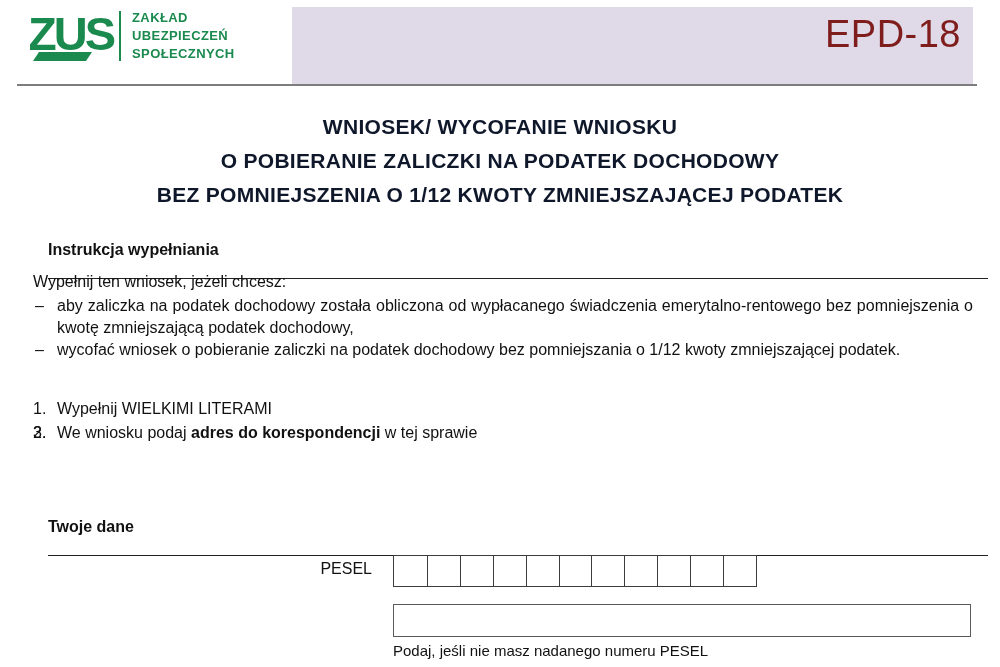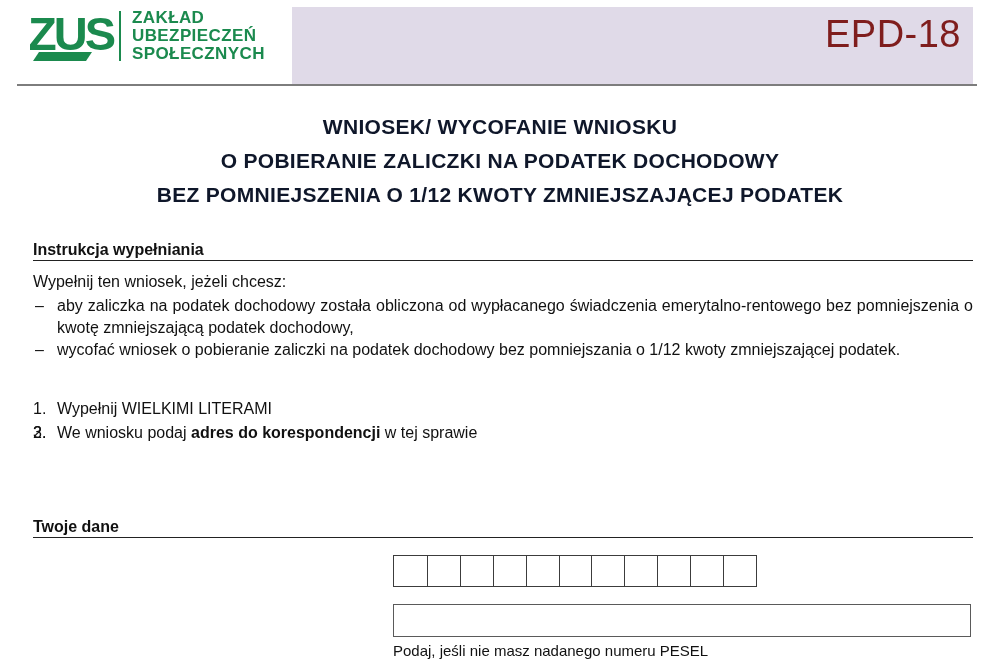--- a/index.html
+++ b/index.html
@@ -9,32 +9,32 @@
   }
   *{margin:0;padding:0;box-sizing:border-box;}
   html,body{background:#fff;}
   body{font-family:"Liberation Sans","DejaVu Sans",sans-serif;color:var(--ink);}
   .page{position:relative;width:1000px;height:667px;background:#fff;overflow:hidden;}
 
   
   .logo-mark{position:absolute;left:30px;top:6px;width:88px;height:60px;color:var(--green);}
   .logo-divider{position:absolute;left:119px;top:11px;width:2px;height:50px;background:var(--green);}
   .logo-org{position:absolute;left:132px;top:9px;color:var(--green);
-            font-size:17px;font-weight:600;line-height:18px;letter-spacing:.4px;}
+            font-size:13px;font-weight:600;line-height:18px;letter-spacing:.4px;}
   .band{position:absolute;left:292px;top:7px;width:681px;height:77px;background:var(--band);}
   .form-code{position:absolute;right:12px;top:6px;font-size:38px;font-weight:normal;letter-spacing:.5px;color:#7f1d1d;}
   .header-rule{position:absolute;left:17px;top:84px;width:960px;height:2px;background:#7d7d7d;}
 
   
   .title{position:absolute;left:0;right:0;top:110px;text-align:center;
          font-size:21px;font-weight:bold;line-height:34px;letter-spacing:.3px;color:#0f172a;}
 
   
-  .section-header{position:absolute;left:33px;width:940px;font-size:16px;font-weight:bold;
-                  padding-bottom:1px;border-bottom:1.6px solid #222;}
+  .section-header{position:absolute;left:48px;width:940px;font-size:16px;font-weight:bold;
+                  padding-bottom:19px;border-bottom:1.6px solid #222;}
   .sec-instr{top:241px;}
   .sec-dane{top:518px;}
 
   .intro{position:absolute;left:33px;top:273px;width:940px;font-size:16px;}
 
   .bullets{position:absolute;left:33px;top:295px;width:940px;font-size:16px;line-height:22px;}
   .bullet{position:relative;padding-left:24px;text-align:justify;}
   .bullet .dash{position:absolute;left:2px;}
 
   .numlist{position:absolute;left:33px;top:397px;width:940px;font-size:16px;line-height:24px;}
@@ -111,20 +111,21 @@
       <span class="bold"></span><span></span>
     </div>
     <div class="numitem">
       <span class="num">3.</span>
       <span>We wniosku podaj </span><span class="bold">adres do korespondencji</span><span> w tej sprawie</span>
     </div>
   </div>
 
   <div class="section-header sec-dane">Twoje dane</div>
 
+  <div class="pesel-label">PESEL</div>
   <div class="pesel-boxes">
       <div class="pesel-cell"></div>
       <div class="pesel-cell"></div>
       <div class="pesel-cell"></div>
       <div class="pesel-cell"></div>
       <div class="pesel-cell"></div>
       <div class="pesel-cell"></div>
       <div class="pesel-cell"></div>
       <div class="pesel-cell"></div>
       <div class="pesel-cell"></div>

